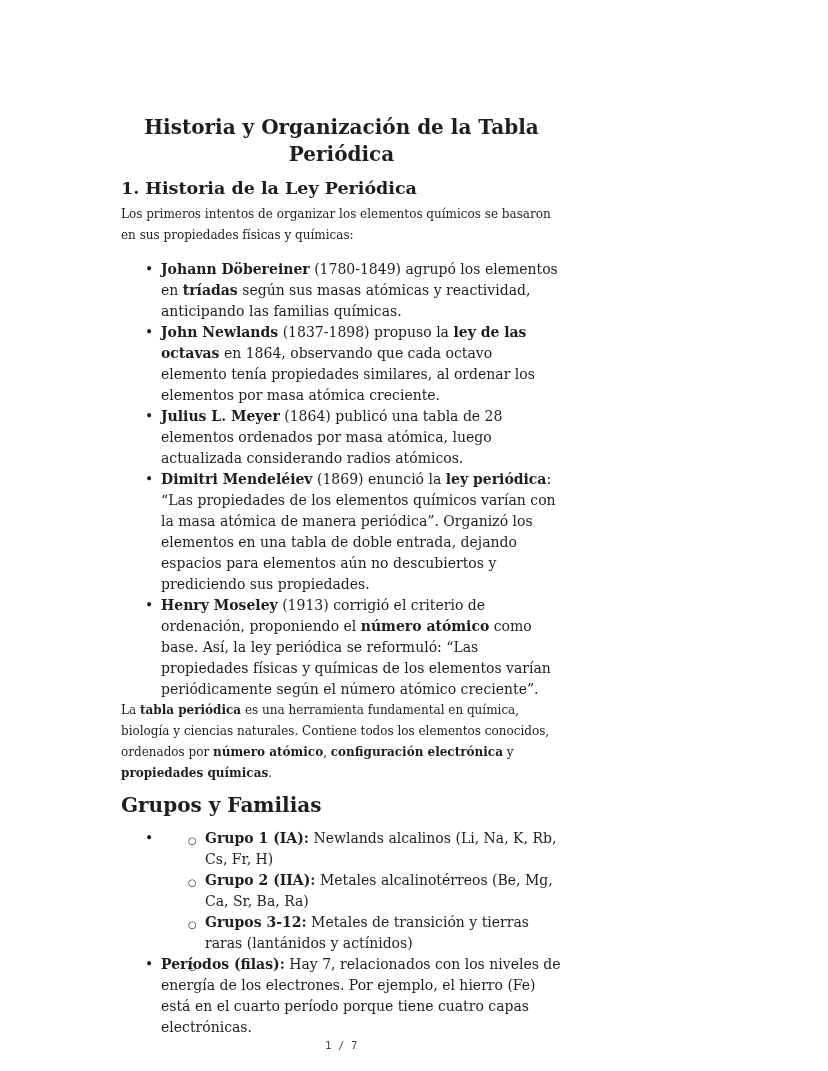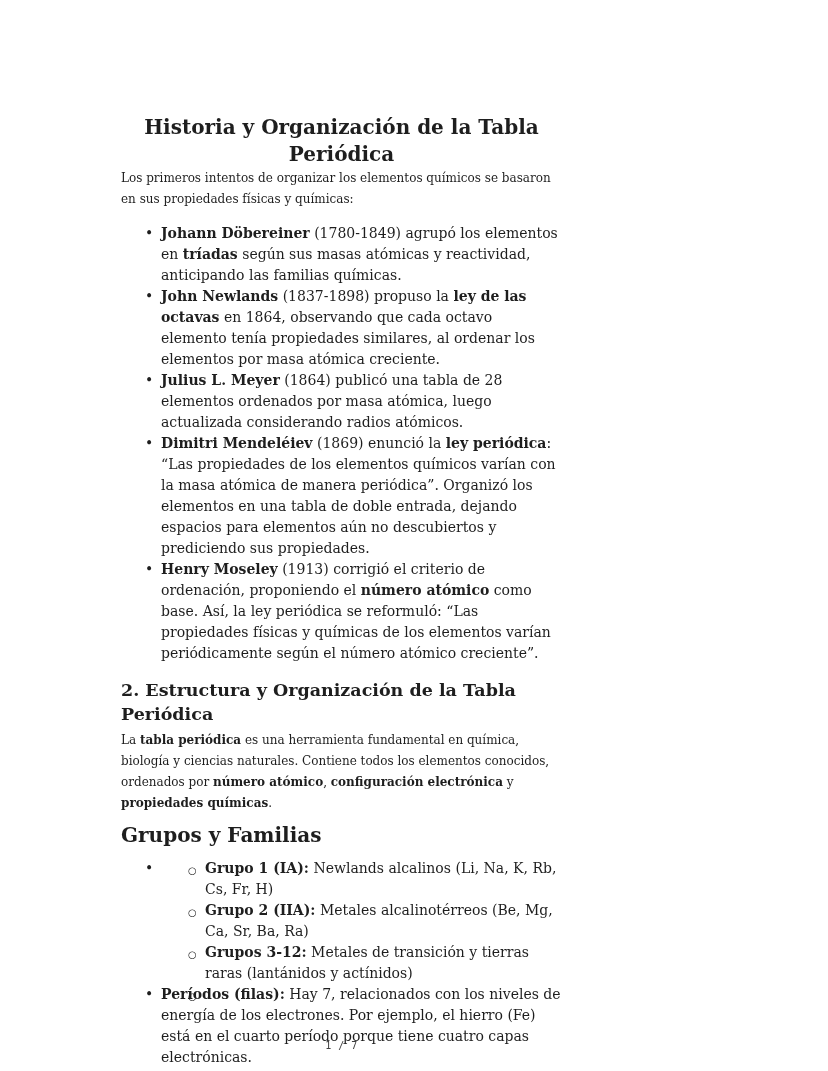--- a/index.html
+++ b/index.html
@@ -39,20 +39,21 @@
 </style>
 </head>
 <body>
 
 <div class="page">
   <div class="content">
 
     <h1>Historia y Organización de la Tabla Periódica</h1>
 
     <section>
+      <h2>1. Historia de la Ley Periódica</h2>
       <p>Los primeros intentos de organizar los elementos químicos se basaron en sus propiedades físicas y químicas:</p>
       <ul>
         <li>
           <span class="marker">•</span>
           <span><strong>Johann Döbereiner</strong><span> (1780-1849) agrupó los elementos en </span><strong>tríadas</strong><span> según sus masas atómicas y reactividad, anticipando las familias químicas.</span></span>
         </li>
         <li>
           <span class="marker">•</span>
           <span><strong>John Newlands</strong><span> (1837-1898) propuso la </span><strong>ley de las octavas</strong><span> en 1864, observando que cada octavo elemento tenía propiedades similares, al ordenar los elementos por masa atómica creciente.</span></span>
         </li>
@@ -65,21 +66,20 @@
           <span><strong>Dimitri Mendeléiev</strong><span> (1869) enunció la </span><strong>ley periódica</strong><span>: “Las propiedades de los elementos químicos varían con la masa atómica de manera periódica”. Organizó los elementos en una tabla de doble entrada, dejando espacios para elementos aún no descubiertos y prediciendo sus propiedades.</span></span>
         </li>
         <li>
           <span class="marker">•</span>
           <span><strong>Henry Moseley</strong><span> (1913) corrigió el criterio de ordenación, proponiendo el </span><strong>número atómico</strong><span> como base. Así, la ley periódica se reformuló: “Las propiedades físicas y químicas de los elementos varían periódicamente según el número atómico creciente”.</span></span>
         </li>
       </ul>
     </section>
 
     <section>
-      <h2 class="second">2. Estructura y Organización de la Tabla Periódica</h2>
       <p><span>La </span><strong>tabla periódica</strong><span> es una herramienta fundamental en química, biología y ciencias naturales. Contiene todos los elementos conocidos, ordenados por </span><strong>número atómico</strong><span>, </span><strong>configuración electrónica</strong><span> y </span><strong>propiedades químicas</strong><span>.</span></p>
       <h3>Grupos y Familias</h3>
       <ul>
         <li>
           <span class="marker">•</span>
           <ul class="sub">
             <li class="sub-item">
               <span class="marker">○</span>
               <span><strong>Grupo 1 (IA):</strong><span> Newlands alcalinos (Li, Na, K, Rb, Cs, Fr, H)</span></span>
             </li>

